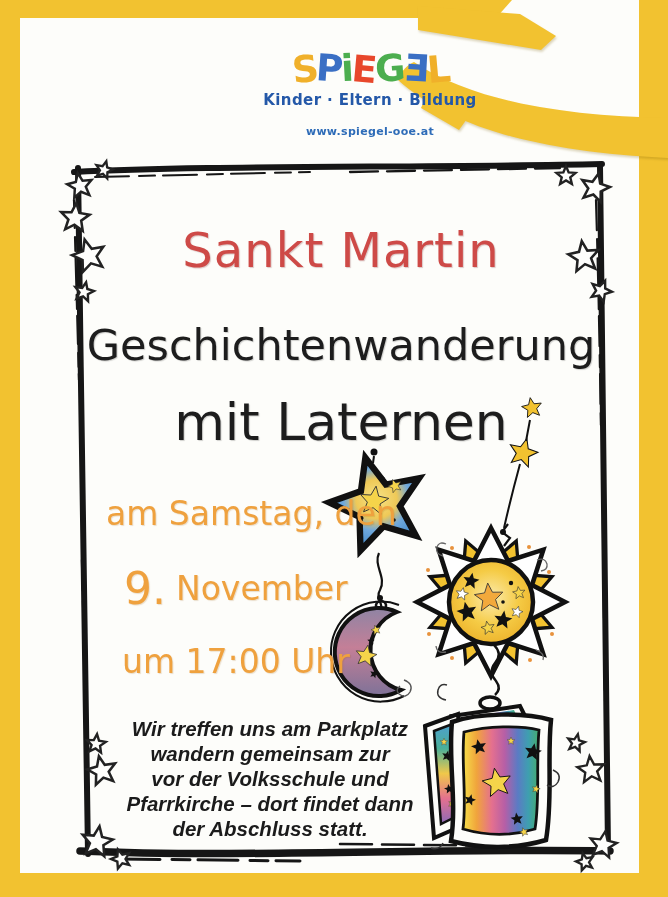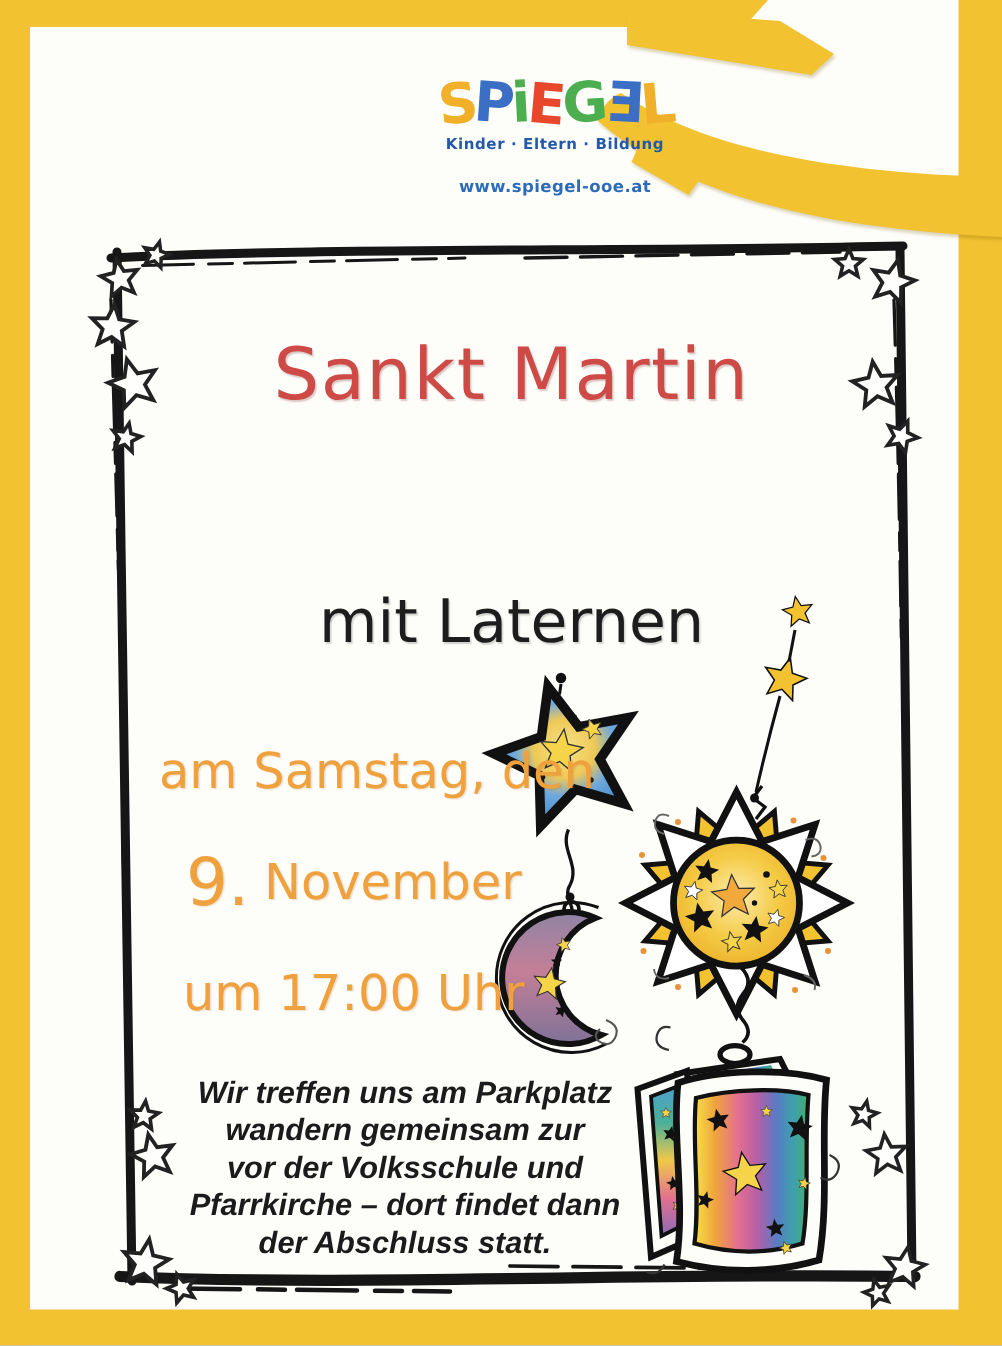--- a/index.html
+++ b/index.html
@@ -18,28 +18,28 @@
   .logo{position:absolute;left:370px;top:50px;transform:translateX(-50%);text-align:center;width:300px;}
   .logo-word{font-size:37px;font-weight:bold;letter-spacing:-2px;line-height:1;}
   .logo-word span{display:inline-block;}
   .logo-word span:nth-child(1){transform:rotate(-6deg) translateY(1px);}
   .logo-word span:nth-child(2){transform:rotate(4deg);}
   .logo-word span:nth-child(3){transform:rotate(-3deg);}
   .logo-word span:nth-child(4){transform:rotate(5deg) translateY(1px);}
   .logo-word span:nth-child(5){transform:rotate(-4deg);}
   .logo-word span:nth-child(6){transform:rotate(3deg);}
   .logo-word span:nth-child(7){transform:rotate(-5deg) translateY(1px);}
-  .logo-tagline{margin-top:4px;font-size:10px;font-weight:bold;color:#2458A8;letter-spacing:.4px;}
+  .logo-tagline{margin-top:4px;font-size:15px;font-weight:bold;color:#2458A8;letter-spacing:.4px;}
   .logo-url{margin-top:16px;font-size:11px;font-weight:bold;color:#2E6CB8;letter-spacing:.3px;}
   
   .centered{position:absolute;left:70px;width:542px;text-align:center;}
   .title{top:222px;font-size:48px;letter-spacing:1px;color:#CE4A47;
          text-shadow:1px 1px 1px rgba(120,40,40,.25);}
   .sub1{top:320px;font-size:43px;color:#1d1d1d;text-shadow:1px 1px 1px rgba(0,0,0,.18);}
-  .sub2{top:392px;font-size:40px;color:#1d1d1d;text-shadow:1px 1px 1px rgba(0,0,0,.18);}
+  .sub2{top:392px;font-size:52px;color:#1d1d1d;text-shadow:1px 1px 1px rgba(0,0,0,.18);}
   .date-line{position:absolute;font-size:33px;color:#EFA13E;white-space:nowrap;
              text-shadow:1px 1px 1px rgba(160,100,20,.2);}
   .date1{left:106px;top:494px;}
   .date2{left:124px;top:563px;}
   .date2 .day{font-size:44px;vertical-align:-4px;margin-right:10px;}
   .date3{left:122px;top:642px;}
   .info{position:absolute;left:96px;top:716px;width:300px;text-align:center;
         font-family:"Liberation Sans",sans-serif;font-style:italic;font-weight:bold;
         font-size:20.5px;line-height:25px;color:#1b1b1b;margin-left:24px;}
 </style>
@@ -227,20 +227,21 @@
       <use href="#st5" transform="translate(524,832) rotate(-18) scale(0.45)" fill="#F5D44A" stroke="#333" stroke-width="1"></use>
       <g fill="none" stroke="#333" stroke-width="1.5">
         <path d="M 446,700 q -10,-2 -8,-10 q 2,-7 9,-5"></path>
         <path d="M 553,770 q 9,4 5,12 q -4,7 -11,3"></path>
         <path d="M 443,843 q -4,8 -12,5"></path>
       </g>
     </g>
   </svg>
 
   <div class="centered title">Sankt Martin</div>
+  <div class="centered sub1">Geschichtenwanderung</div>
   <div class="centered sub2">mit Laternen</div>
 
   <div class="date-line date1">am Samstag, den</div>
   <div class="date-line date2">
     <span class="day">9.</span><span>November</span>
   </div>
   <div class="date-line date3">um 17:00 Uhr</div>
 
   <div class="info">
     <div>Wir treffen uns am Parkplatz</div>

